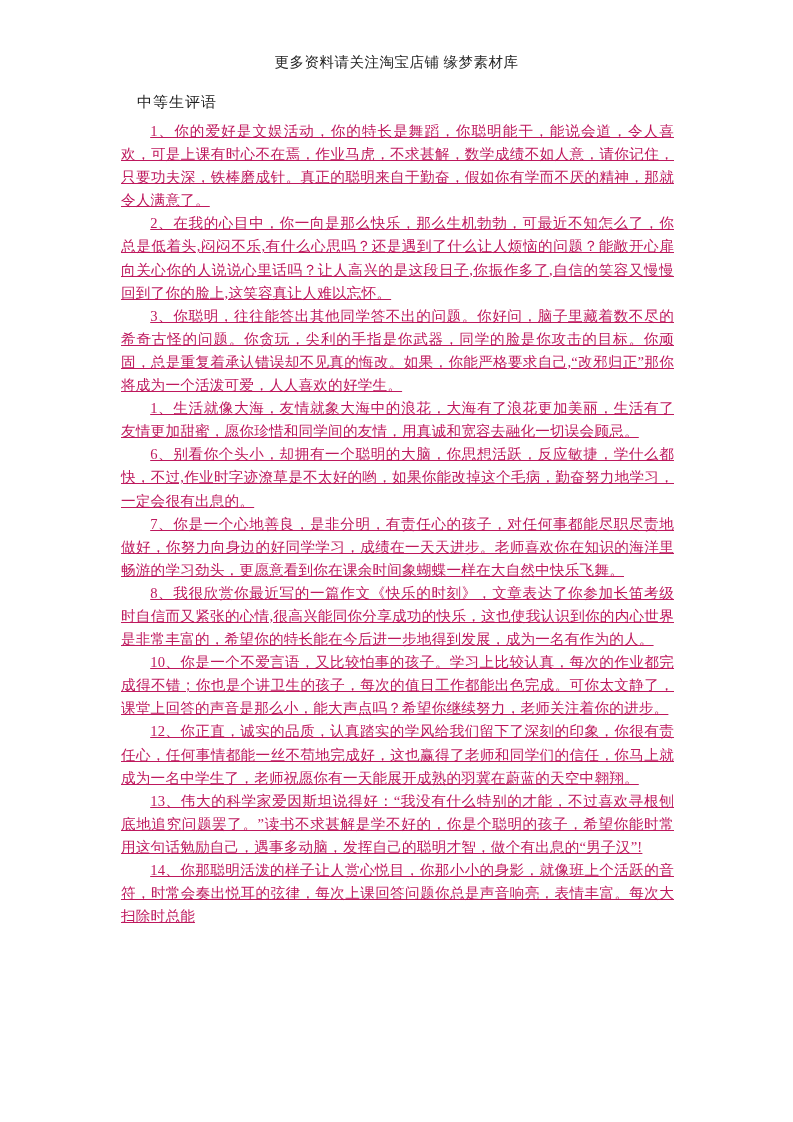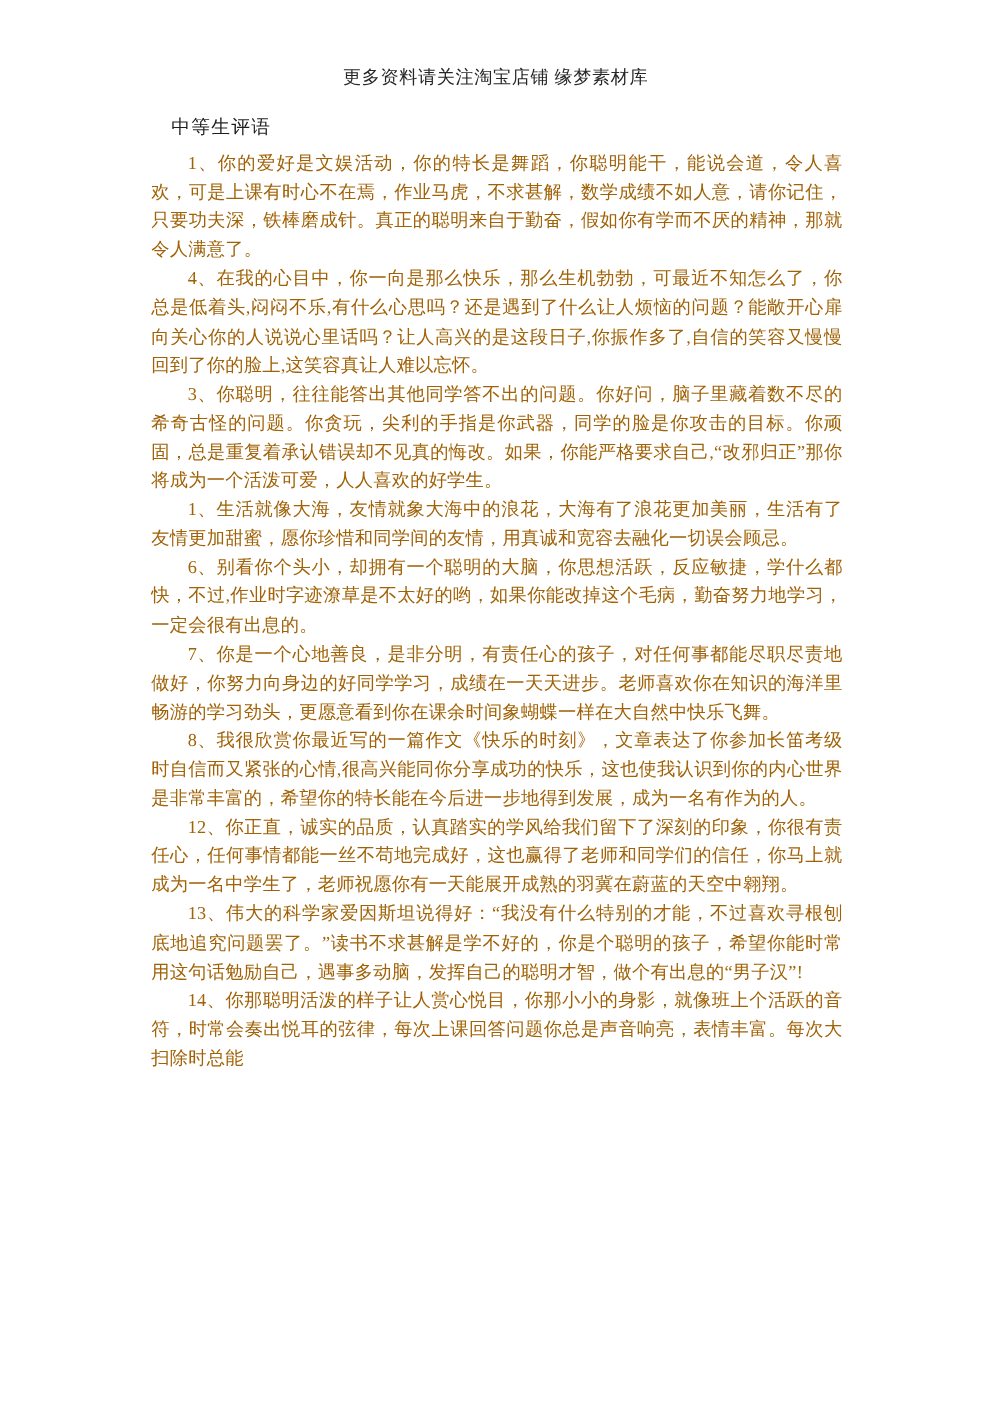--- a/index.html
+++ b/index.html
@@ -42,52 +42,54 @@
     letter-spacing: 1px;
   }
   .paragraphs p.para {
     margin: 0;
     padding: 0;
     font-size: 14.6px;
     line-height: 23.1px;
     text-align: justify;
     text-justify: inter-character;
     text-indent: 2em;
-    color: #a16207;
+    color: #be185d;
     letter-spacing: 0.2px;
     word-break: break-all;
+    text-decoration: underline;
   }
 </style>
 </head>
 <body>
 
 <div class="page">
   <div class="doc-header">更多资料请关注淘宝店铺 缘梦素材库</div>
 
   <div class="doc-body">
     <h1 class="doc-title">中等生评语</h1>
 
     <div class="paragraphs">
 
         <p class="para">1、你的爱好是文娱活动，你的特长是舞蹈，你聪明能干，能说会道，令人喜欢，可是上课有时心不在焉，作业马虎，不求甚解，数学成绩不如人意，请你记住，只要功夫深，铁棒磨成针。真正的聪明来自于勤奋，假如你有学而不厌的精神，那就令人满意了。</p>
 
-        <p class="para">4、在我的心目中，你一向是那么快乐，那么生机勃勃，可最近不知怎么了，你总是低着头,闷闷不乐,有什么心思吗？还是遇到了什么让人烦恼的问题？能敞开心扉向关心你的人说说心里话吗？让人高兴的是这段日子,你振作多了,自信的笑容又慢慢回到了你的脸上,这笑容真让人难以忘怀。</p>
+        <p class="para">2、在我的心目中，你一向是那么快乐，那么生机勃勃，可最近不知怎么了，你总是低着头,闷闷不乐,有什么心思吗？还是遇到了什么让人烦恼的问题？能敞开心扉向关心你的人说说心里话吗？让人高兴的是这段日子,你振作多了,自信的笑容又慢慢回到了你的脸上,这笑容真让人难以忘怀。</p>
 
         <p class="para">3、你聪明，往往能答出其他同学答不出的问题。你好问，脑子里藏着数不尽的希奇古怪的问题。你贪玩，尖利的手指是你武器，同学的脸是你攻击的目标。你顽固，总是重复着承认错误却不见真的悔改。如果，你能严格要求自己,“改邪归正”那你将成为一个活泼可爱，人人喜欢的好学生。</p>
 
 
         <p class="para">1、生活就像大海，友情就象大海中的浪花，大海有了浪花更加美丽，生活有了友情更加甜蜜，愿你珍惜和同学间的友情，用真诚和宽容去融化一切误会顾忌。</p>
 
         <p class="para">6、别看你个头小，却拥有一个聪明的大脑，你思想活跃，反应敏捷，学什么都快，不过,作业时字迹潦草是不太好的哟，如果你能改掉这个毛病，勤奋努力地学习，一定会很有出息的。</p>
 
         <p class="para">7、你是一个心地善良，是非分明，有责任心的孩子，对任何事都能尽职尽责地做好，你努力向身边的好同学学习，成绩在一天天进步。老师喜欢你在知识的海洋里畅游的学习劲头，更愿意看到你在课余时间象蝴蝶一样在大自然中快乐飞舞。</p>
 
         <p class="para">8、我很欣赏你最近写的一篇作文《快乐的时刻》，文章表达了你参加长笛考级时自信而又紧张的心情,很高兴能同你分享成功的快乐，这也使我认识到你的内心世界是非常丰富的，希望你的特长能在今后进一步地得到发展，成为一名有作为的人。</p>
 
 
+        <p class="para">10、你是一个不爱言语，又比较怕事的孩子。学习上比较认真，每次的作业都完成得不错；你也是个讲卫生的孩子，每次的值日工作都能出色完成。可你太文静了，课堂上回答的声音是那么小，能大声点吗？希望你继续努力，老师关注着你的进步。</p>
 
 
         <p class="para">12、你正直，诚实的品质，认真踏实的学风给我们留下了深刻的印象，你很有责任心，任何事情都能一丝不苟地完成好，这也赢得了老师和同学们的信任，你马上就成为一名中学生了，老师祝愿你有一天能展开成熟的羽冀在蔚蓝的天空中翱翔。</p>
 
         <p class="para">13、伟大的科学家爱因斯坦说得好：“我没有什么特别的才能，不过喜欢寻根刨底地追究问题罢了。”读书不求甚解是学不好的，你是个聪明的孩子，希望你能时常用这句话勉励自己，遇事多动脑，发挥自己的聪明才智，做个有出息的“男子汉”!</p>
 
         <p class="para">14、你那聪明活泼的样子让人赏心悦目，你那小小的身影，就像班上个活跃的音符，时常会奏出悦耳的弦律，每次上课回答问题你总是声音响亮，表情丰富。每次大扫除时总能</p>
       </div>
   </div>
 </div>

